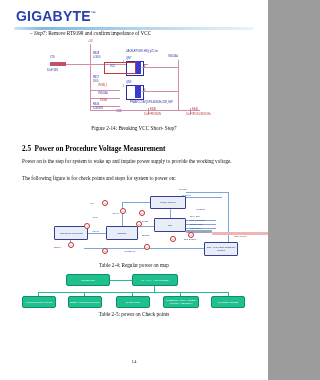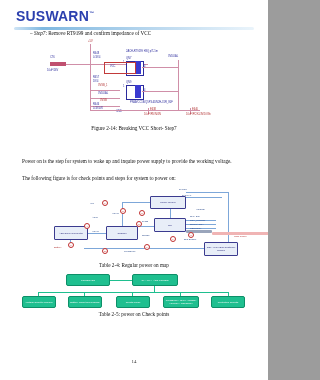--- a/index.html
+++ b/index.html
@@ -63,21 +63,21 @@
           display:flex;align-items:center;justify-content:center;text-align:center;
           line-height:3px;padding:1px;box-sizing:border-box;}
   .fc .gl{position:absolute;background:#1fbf8f;}
 </style>
 </head>
 <body>
 
 <div class="page">
 
   <div class="hdr">
-    <div class="logo"><span>SUSWARN</span><span class="tm">™</span></div>
+    <div class="logo"><span>GIGABYTE</span><span class="tm">™</span></div>
     <div class="hdr-rule"></div>
   </div>
 
   <div class="step-line">
     <span>– </span><span>Step7</span><span class="nrm">: Remove RT9199 and confirm impedance of VCC</span>
   </div>
 
   <div class="sch">
 
     <div class="lblr" style="left:50px;top:0px;">+5V</div>
@@ -130,20 +130,23 @@
     <div class="wire" style="left:152px;top:68px;width:.7px;height:6px;"></div>
     <div class="lblr" style="left:112px;top:68px;">E638</div>
     <div class="lblr" style="left:106px;top:73px;">10uF/PD/N/4N</div>
     <div class="lblr" style="left:154px;top:68px;">E640</div>
     <div class="lblr" style="left:148px;top:73px;">10uF/PC/KL3V/DO8n</div>
     <div class="wire" style="left:52px;top:70px;width:110px;height:.7px;"></div>
   </div>
 
   <div class="cap" style="top:125px;">Figure 2-14: Breaking VCC Short- Step7</div>
 
+  <div class="h2">
+    <span>2.5</span>&nbsp;&nbsp;<span>Power on Procedure Voltage Measurement</span>
+  </div>
 
   <div class="p1">Power on is the step for system to wake up and inquire power supply to provide the working voltage.</div>
   <div class="p2">The following figure is for check points and steps for system to power on:</div>
 
   <div class="bd">
 
     <div class="bx fill" style="left:30px;top:40px;width:34px;height:14px;">ADP/Dock Connector</div>
     <div class="bx fill" style="left:82px;top:40px;width:32px;height:14px;">Charger</div>
     <div class="bx fill" style="left:126px;top:10px;width:36px;height:13px;">Power Source</div>
     <div class="bx fill" style="left:130px;top:32px;width:32px;height:14px;">EC</div>

